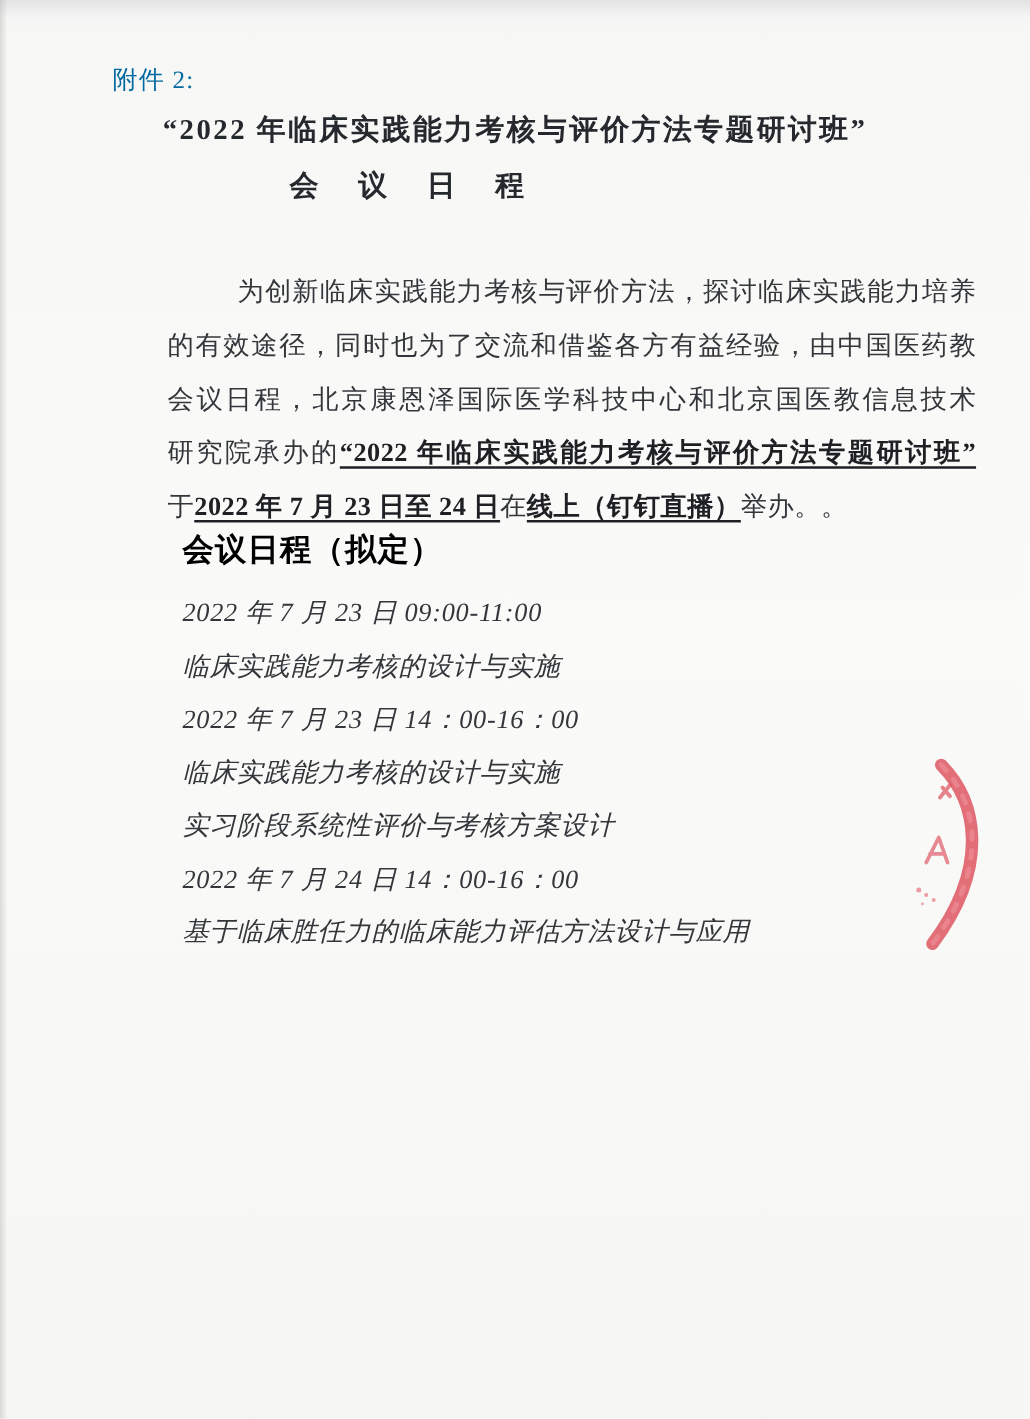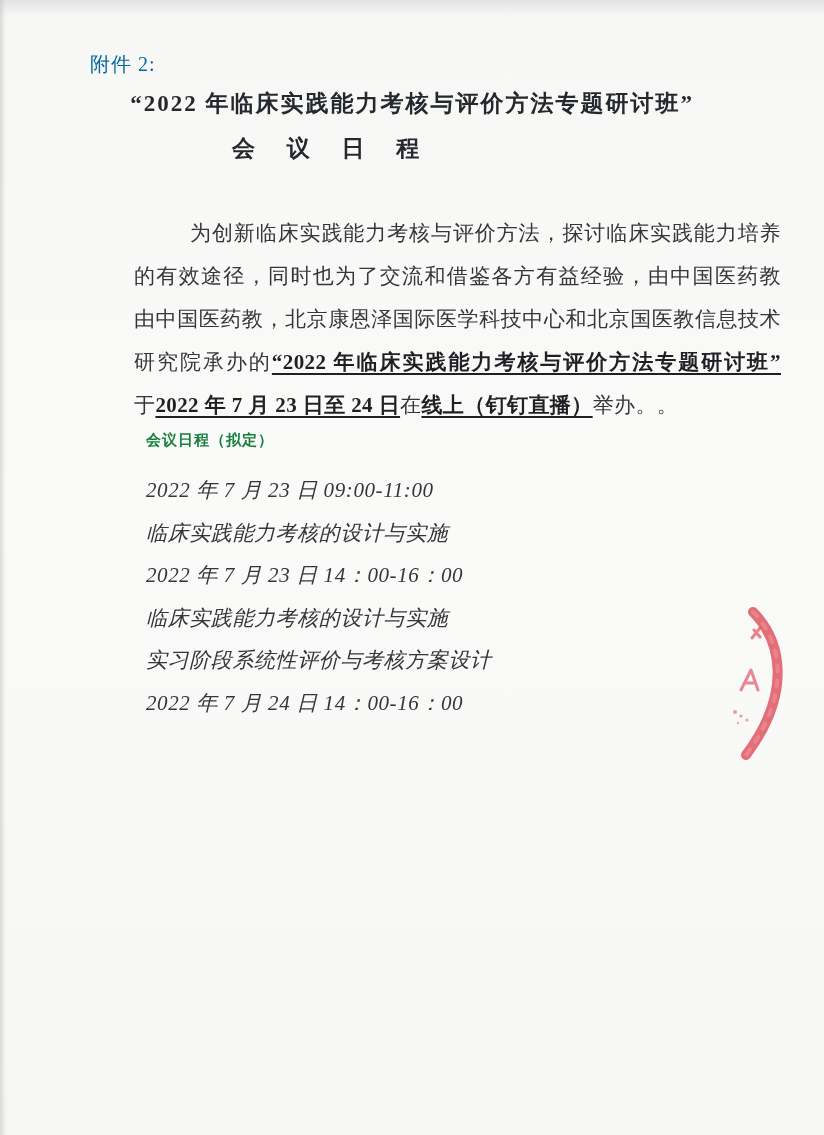--- a/index.html
+++ b/index.html
@@ -36,21 +36,21 @@
   .line{height:43px;line-height:43px;white-space:nowrap;}
   .just{text-align:justify;text-align-last:justify;white-space:normal;overflow:hidden;}
   .indent{text-indent:56px;}
   .emph{
     font-weight:700;color:#1e2024;
     text-decoration:underline;text-decoration-thickness:2px;
     text-underline-offset:4px;text-decoration-skip-ink:none;
   }
   .sched-heading{
     position:absolute;left:90px;top:419px;width:647px;padding-left:56px;box-sizing:border-box;
-    font-size:15px;font-weight:700;color:#15803d;line-height:43px;letter-spacing:1px;
+    font-size:25px;font-weight:700;color:#000000;line-height:43px;letter-spacing:1px;
   }
   .schedule{
     position:absolute;left:90px;top:469px;width:647px;
     font-size:21px;letter-spacing:.6px;font-style:italic;
   }
   .sline{height:42.5px;line-height:42.5px;padding-left:56px;white-space:nowrap;}
   .stamp{position:absolute;left:714px;top:594px;width:96px;height:176px;}
 </style>
 </head>
 <body>
@@ -60,34 +60,35 @@
 
 <div class="attachment">附件 2:</div>
 
 <div class="doc-title">“2022 年临床实践能力考核与评价方法专题研讨班”</div>
 
 <div class="doc-subtitle">会 议 日 程</div>
 
 <div class="body-block">
   <div class="line just indent">为创新临床实践能力考核与评价方法，探讨临床实践能力培养</div>
   <div class="line just">的有效途径，同时也为了交流和借鉴各方有益经验，由中国医药教</div>
-  <div class="line just">由中国医药教，北京康恩泽国际医学科技中心和北京国医教信息技术</div>
+  <div class="line just">会议日程，北京康恩泽国际医学科技中心和北京国医教信息技术</div>
   <div class="line just"><span>研究院承办的</span><span class="emph">“2022 年临床实践能力考核与评价方法专题研讨班”</span></div>
   <div class="line"><span>于</span><span class="emph">2022 年 7 月 23 日至 24 日</span><span>在</span><span class="emph">线上（钉钉直播）</span><span>举办。。</span></div>
 </div>
 
 <div class="sched-heading">会议日程（拟定）</div>
 
 <div class="schedule">
   <div class="sline">2022 年 7 月 23 日 09:00-11:00</div>
   <div class="sline">临床实践能力考核的设计与实施</div>
   <div class="sline">2022 年 7 月 23 日 14：00-16：00</div>
   <div class="sline">临床实践能力考核的设计与实施</div>
   <div class="sline">实习阶段系统性评价与考核方案设计</div>
   <div class="sline">2022 年 7 月 24 日 14：00-16：00</div>
+  <div class="sline">基于临床胜任力的临床能力评估方法设计与应用</div>
 </div>
 
 <svg class="stamp" viewBox="0 0 96 176" xmlns="http://www.w3.org/2000/svg">
 
   <path d="M 39 18 C 67 46, 79 98, 32 161" fill="none" stroke="#dd4f5b" stroke-width="10" stroke-linecap="round" opacity="0.82"></path>
   <path d="M 39 18 C 67 46, 79 98, 32 161" fill="none" stroke="#f0959d" stroke-width="4" stroke-linecap="round" stroke-dasharray="6 9" opacity="0.55"></path>
 
   <path d="M 38 44 l 8 -10 m -6 2 l 6 7" fill="none" stroke="#de5a66" stroke-width="3" stroke-linecap="round" opacity="0.75"></path>
   <path d="M 27 96 L 37 76 L 44 96 M 30 89 L 41 89" fill="none" stroke="#de5a66" stroke-width="3" stroke-linecap="round" stroke-linejoin="round" opacity="0.7"></path>
   <circle cx="21" cy="118" r="2" fill="#e4737c" opacity="0.7"></circle>

